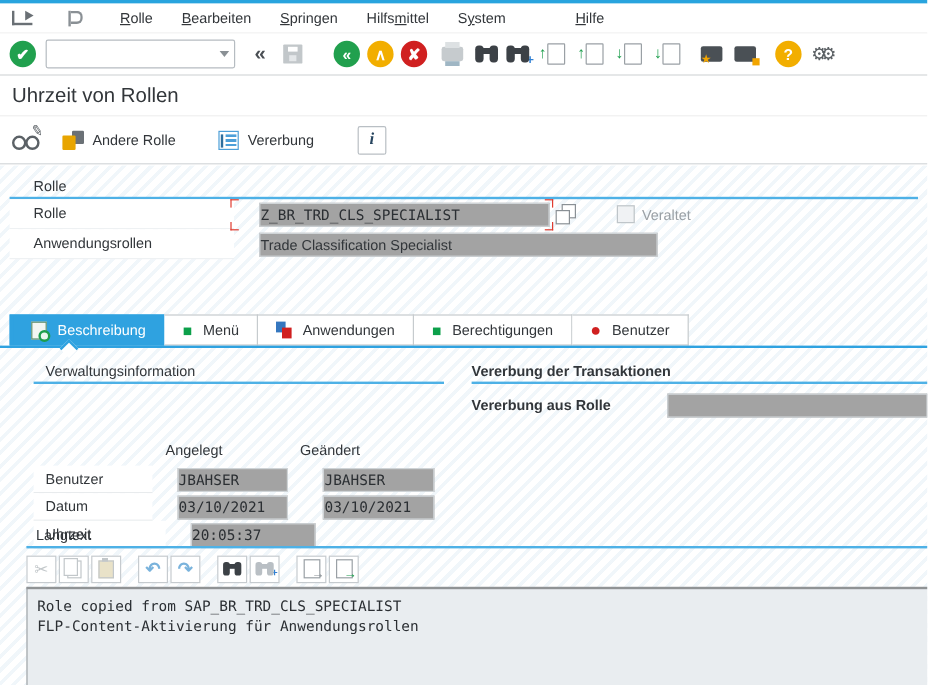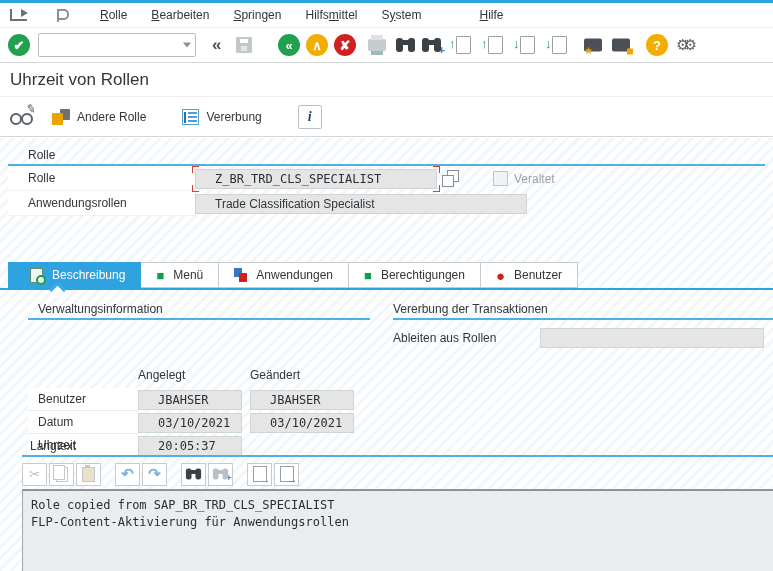--- a/index.html
+++ b/index.html
@@ -68,22 +68,22 @@
   .inherit-ic:after{content:"";position:absolute;left:1px;top:2px;bottom:1px;width:2px;background:#2e6f9e;}
   .btn-box{width:22px;height:22px;border:1px solid #b9bfc4;border-radius:2px;background:#fff;
            display:flex;align-items:center;justify-content:center;}
   .info-i{font-family:"Liberation Serif",serif;font-style:italic;font-weight:bold;color:#27455f;font-size:14px;}
   
   .stripes{position:absolute;top:138px;left:0;width:773px;height:433px;
       background:repeating-linear-gradient(135deg, rgba(203,224,238,0.28) 0 3px, rgba(255,255,255,0) 3px 8px);}
   
   .grp-title{height:16px;display:flex;align-items:flex-end;color:#32363a;}
   .blue-rule{height:0;border-bottom:2px solid #4eb1e6;margin-top:2px;}
-  .fld{height:20px;background:#e5e5e5;border:1px solid #cfd4d7;box-sizing:border-box;
-       display:flex;align-items:center;padding:0 19px;}
+  .fld{height:20px;background:#a3a3a3;border:1px solid #cfd4d7;box-sizing:border-box;
+       display:flex;align-items:center;padding:0 0;margin-left:21px;}
   .mono{font-family:"DejaVu Sans Mono","Liberation Mono",monospace;font-size:12px;color:#2b2f33;}
   .grp-rolle{position:absolute;top:146px;left:8px;width:757px;}
   .row{display:flex;align-items:center;height:25px;}
   .lblcell{width:187px;height:100%;box-sizing:border-box;padding-left:20px;display:flex;align-items:center;
            background:#fff;border-bottom:1px solid #eef1f3;}
   .selwrap{position:relative;}
   .ct{position:absolute;width:6px;height:6px;border:0 solid #e03c31;}
   .ct.tl{left:-3px;top:-3px;border-left-width:1px;border-top-width:1px;}
   .ct.tr{right:-3px;top:-3px;border-right-width:1px;border-top-width:1px;}
   .ct.bl{left:-3px;bottom:-3px;border-left-width:1px;border-bottom-width:1px;}
@@ -91,21 +91,21 @@
   .matchcode{position:relative;width:17px;height:17px;margin-left:5px;}
   .matchcode:before{content:"";position:absolute;right:0;top:0;width:10px;height:10px;border:1px solid #8a9095;background:#fff;}
   .matchcode:after{content:"";position:absolute;left:0;bottom:0;width:10px;height:10px;border:1px solid #8a9095;background:#fff;}
   .checkbox{width:13px;height:13px;border:1px solid #bfc5c9;background:#f0f2f4;}
   .dim{color:#9aa0a5;}
   .status-sq{width:13px;height:13px;background:#0ca04a;}
   
   .tabs{position:absolute;top:262px;left:8px;display:flex;height:26px;}
   .tab{display:flex;align-items:center;gap:9px;padding:0 15px;background:#fff;color:#32363a;
        border:1px solid #c6cbce;border-left:none;box-sizing:border-box;cursor:default;}
-  .tab:first-child{border-left:7px solid #404040;}
+  .tab:first-child{border-left:3px solid #404040;}
   .tab.active{background:#2fa2e0;border-color:#2fa2e0;color:#fff;}
   .tabline{position:absolute;top:288px;left:0;width:773px;height:2px;background:#2fa2e0;}
   .notch{position:absolute;top:285px;left:52px;width:9px;height:9px;background:#fff;
          border-left:2px solid #2fa2e0;border-top:2px solid #2fa2e0;transform:rotate(45deg);}
   .ic-docmag{position:relative;width:11px;height:13px;background:#f2f6f2;border:1px solid #5d8f6d;}
   .ic-docmag:after{content:"";position:absolute;right:-4px;bottom:-3px;width:6px;height:6px;
          border:2px solid #1d9e4d;border-radius:50%;background:#eaf6ee;}
   .sq-ic{font-size:13px;line-height:13px;color:#0ca04a;}
   .dot-ic{font-size:15px;line-height:15px;color:#d02020;}
   .ic-apps{position:relative;width:13px;height:14px;}
@@ -116,21 +116,21 @@
   .ic-person:after{content:"";position:absolute;left:0;bottom:0;width:9px;height:6px;border-radius:3px 3px 0 0;background:#1d9e4d;}
   
   .grp-admin{position:absolute;top:300px;left:28px;width:342px;}
   .adm-head{display:flex;align-items:center;height:26px;margin-top:42px;}
   .adm-sp{width:110px;}
   .adm-h{width:104px;margin-right:8px;}
   .adm-row{display:flex;align-items:center;height:23px;}
   .adm-lbl{width:110px;height:100%;box-sizing:border-box;padding-left:10px;background:#fff;
            border-bottom:1px solid #e8ebed;display:flex;align-items:center;}
   .adm-fld{width:104px;margin-right:8px;}
-  .grp-inherit{position:absolute;top:300px;left:393px;width:380px;}
+  .grp-inherit{position:absolute;top:300px;left:393px;width:380px;font-weight:bold;}
   .inh-row{display:flex;align-items:center;margin-top:8px;}
   .inh-lbl{width:147px;}
   .inh-fld{width:224px;}
   
   .grp-lang{position:absolute;top:437px;left:22px;width:751px;}
   .lt-toolbar{display:flex;align-items:center;margin-top:4px;height:26px;}
   .tb-btn{width:25px;height:23px;border:1px solid #c6cbcf;background:#fff;box-sizing:border-box;
           display:flex;align-items:center;justify-content:center;margin-right:2px;}
   .tb-gap{width:12px;}
   .g-blue{color:#7ab3dc;font-size:15px;font-weight:bold;}
@@ -328,21 +328,21 @@
     <div class="adm-row">
       <span class="adm-lbl">Uhrzeit</span>
       <span class="fld mono adm-fld">20:05:37</span>
     </div>
   </div>
 
   <div class="grp-inherit">
     <div class="grp-title">Vererbung der Transaktionen</div>
     <div class="blue-rule"></div>
     <div class="inh-row">
-      <span class="inh-lbl">Ableiten aus Rollen</span>
+      <span class="inh-lbl">Vererbung aus Rolle</span>
       <span class="fld inh-fld"></span>
     </div>
   </div>
 
   <div class="grp-lang">
     <div class="grp-title" style="padding-left:8px">Langtext</div>
     <div class="blue-rule"></div>
     <div class="lt-toolbar">
       <span class="tb-btn">
           <span class="g-dis">✂</span>

